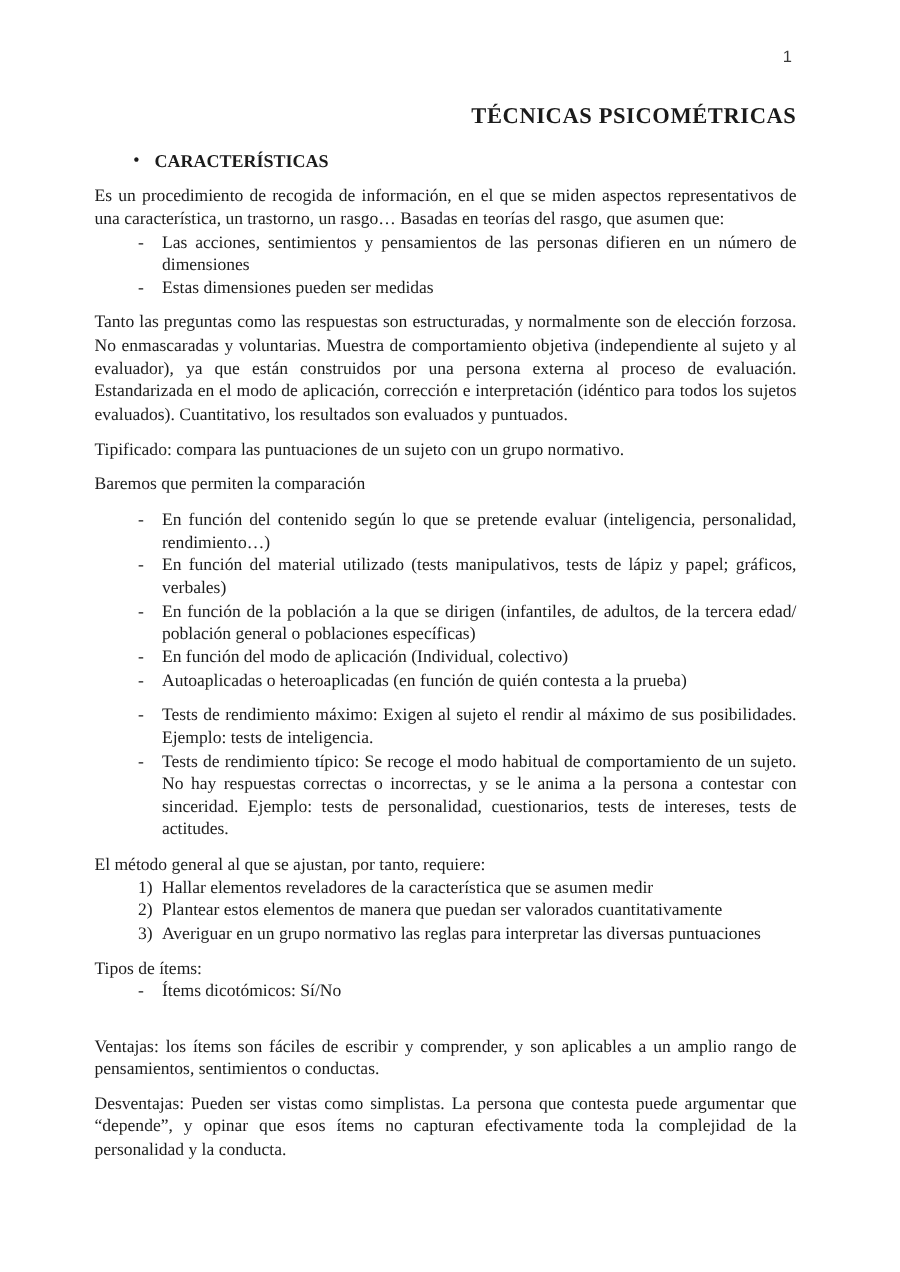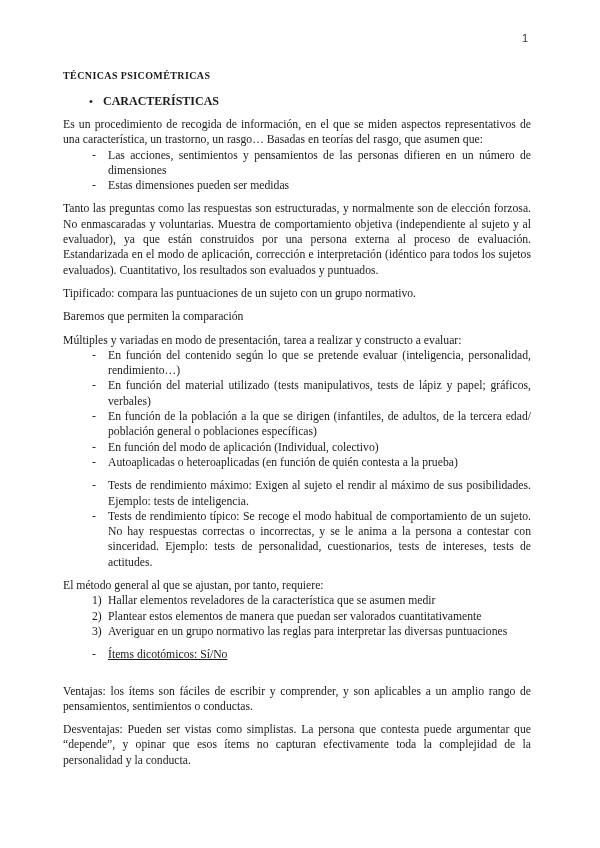--- a/index.html
+++ b/index.html
@@ -21,23 +21,23 @@
     font-size: 11px;
     color: #3a3a3a;
     font-family: "Liberation Sans", sans-serif;
   }
   .content {
     position: absolute;
     left: 63px; top: 70px;
     width: 468px;
   }
   .title {
-    text-align: left;
+    text-align: right;
     font-weight: bold;
-    font-size: 10px;
+    font-size: 15px;
     letter-spacing: 0.4px;
     margin: 0 0 13px 0;
     font-family: Liberation Serif, serif;
   }
   .heading {
     display: flex;
     padding-left: 26px;
     font-weight: bold;
     font-size: 12px;
     margin: 0 0 6px 0;
@@ -53,21 +53,21 @@
   .tight { margin-bottom: 0; }
   .dlist, .nlist { margin: 0 0 8px 0; }
   .ditem, .nitem {
     display: flex;
     padding-left: 29px;
     font-size: 11.7px;
     line-height: 15.3px;
   }
   .dmark, .nmark { width: 16px; flex: none; }
   .dtext, .ntext { flex: 1; text-align: justify; }
-  .underline { text-decoration: underline; }
+  .underline { }
   .mt6 { margin-top: 21px; }
 </style>
 </head>
 <body>
 
 <div class="page">
 
   <div class="pagenum">1</div>
 
   <div class="content">
@@ -91,21 +91,20 @@
         <span class="dtext">Estas dimensiones pueden ser medidas</span>
       </div>
     </div>
 
     <p class="para">Tanto las preguntas como las respuestas son estructuradas, y normalmente son de elección forzosa. No enmascaradas y voluntarias. Muestra de comportamiento objetiva (independiente al sujeto y al evaluador), ya que están construidos por una persona externa al proceso de evaluación. Estandarizada en el modo de aplicación, corrección e interpretación (idéntico para todos los sujetos evaluados). Cuantitativo, los resultados son evaluados y puntuados.</p>
 
     <p class="para">Tipificado: compara las puntuaciones de un sujeto con un grupo normativo.</p>
 
     <p class="para">Baremos que permiten la comparación</p>
 
-    <p class="para tight">Múltiples y variadas en modo de presentación, tarea a realizar y constructo a evaluar:</p>
 
     <div class="dlist">
       <div class="ditem">
         <span class="dmark">-</span>
         <span class="dtext">En función del contenido según lo que se pretende evaluar (inteligencia, personalidad, rendimiento…)</span>
       </div>
       <div class="ditem">
         <span class="dmark">-</span>
         <span class="dtext">En función del material utilizado (tests manipulativos, tests de lápiz y papel; gráficos, verbales)</span>
       </div>
@@ -145,20 +144,21 @@
       <div class="nitem">
         <span class="nmark">2)</span>
         <span class="ntext">Plantear estos elementos de manera que puedan ser valorados cuantitativamente</span>
       </div>
       <div class="nitem">
         <span class="nmark">3)</span>
         <span class="ntext">Averiguar en un grupo normativo las reglas para interpretar las diversas puntuaciones</span>
       </div>
     </div>
 
+    <p class="para tight">Tipos de ítems:</p>
 
     <div class="dlist">
       <div class="ditem">
         <span class="dmark">-</span>
         <span class="dtext underline">Ítems dicotómicos: Sí/No</span>
       </div>
     </div>
 
     <p class="para mt6">Ventajas: los ítems son fáciles de escribir y comprender, y son aplicables a un amplio rango de pensamientos, sentimientos o conductas.</p>
 

